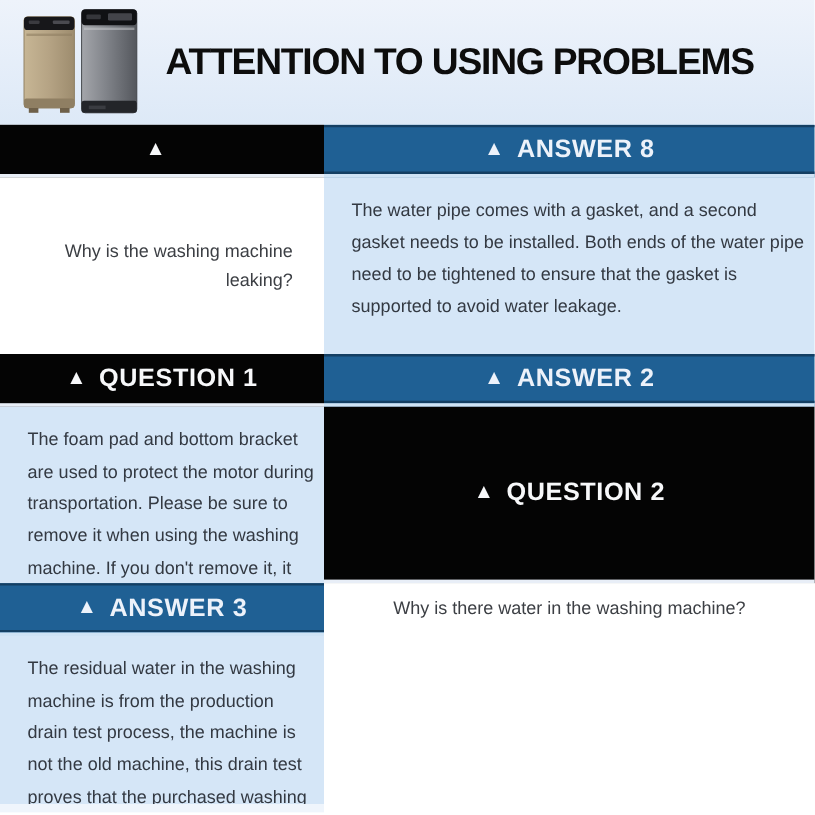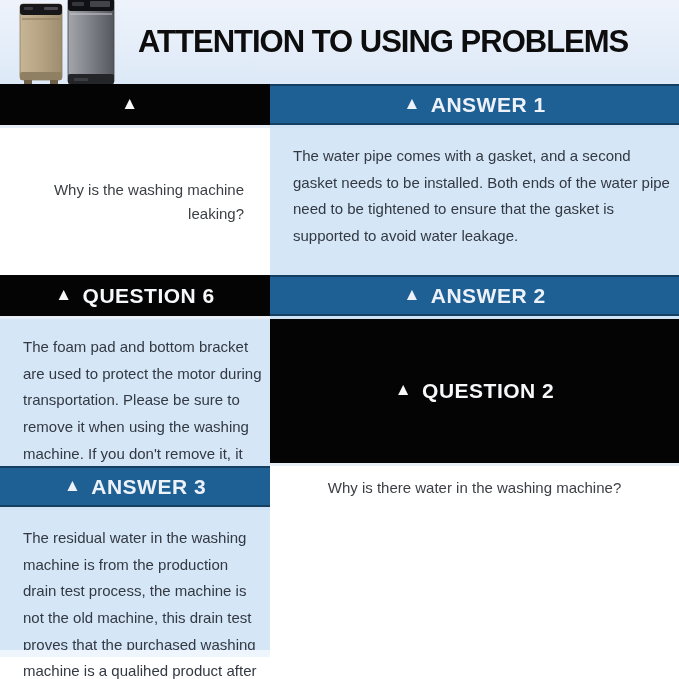--- a/index.html
+++ b/index.html
@@ -2,21 +2,21 @@
 <html><head>
 <meta charset="utf-8">
 <style>
   html,body { margin:0; padding:0; background:#ffffff; }
   .page {
     width:679px; height:679px; position:relative; overflow:hidden;
     font-family:"Liberation Sans", sans-serif; background:#ffffff;
   }
   
   .banner {
-    height:84px; display:flex; align-items:center;
+    height:104px; display:flex; align-items:center;
     background:linear-gradient(#eef3fb, #dde9f7);
   }
   .machines { flex:0 0 auto; margin:4px 6px 0 14px; }
   .title {
     font-size:31px; font-weight:bold; color:#0d0d0d;
     letter-spacing:-1px; white-space:nowrap; margin-left:14px;
   }
   
   .faq {
     display:grid;
@@ -92,29 +92,29 @@
     <div class="title">ATTENTION TO USING PROBLEMS</div>
   </div>
 
   <div class="faq">
 
     <div class="hdr hdr-q">
       <span class="tri">▲</span>
     </div>
     <div class="hdr hdr-a">
       <span class="tri">▲</span>
-      <span>ANSWER 1</span>
+      <span>ANSWER 8</span>
     </div>
 
     <div class="q-body">Why is the washing machine leaking?</div>
     <div class="a-body">The water pipe comes with a gasket, and a second gasket needs to be installed. Both ends of the water pipe need to be tightened to ensure that the gasket is supported to avoid water leakage.</div>
 
     <div class="hdr hdr-q">
       <span class="tri">▲</span>
-      <span>QUESTION 6</span>
+      <span>QUESTION 1</span>
     </div>
     <div class="hdr hdr-a">
       <span class="tri">▲</span>
       <span>ANSWER 2</span>
     </div>
 
     <div class="a-body">The foam pad and bottom bracket are used to protect the motor during transportation. Please be sure to remove it when using the washing machine. If you don't remove it, it will cause loud noise or the washing machine will not work directly.</div>
 
     <div class="hdr hdr-q">
       <span class="tri">▲</span>

